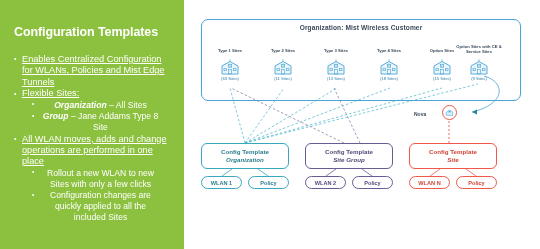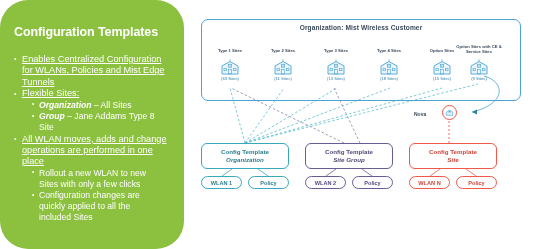--- a/index.html
+++ b/index.html
@@ -9,21 +9,20 @@
     font-family:"Liberation Sans", sans-serif;
     overflow:hidden;
     position:relative;
   }
   
   #green-panel{
     position:absolute;left:0;top:0;width:184px;height:249px;
     background:#8CC03F;
     box-sizing:border-box;
     padding:26px 10px 0 14px;
-    border-radius:28px;
   }
   #panel-title{
     color:#ffffff;
     font-size:12.5px;
     font-weight:bold;
     letter-spacing:-0.1px;
     margin:0 0 14px 0;
     line-height:1.1;
   }
   ul.bul{list-style:none;margin:0;padding:0;}
@@ -40,21 +39,21 @@
     line-height:11.4px;
     padding-left:8px;
   }
   .lvl1 > li::before{
     content:"\2022";
     position:absolute;left:0;top:-0.5px;
     font-size:7px;
     color:#ffffff;
   }
   
-  ul.lvl2{margin:0 12px 0 10px;padding:0;list-style:none;}
+  ul.lvl2{margin:0 12px 0 10px;padding:0;list-style:none;text-align:center;}
   ul.lvl2 > li{
     font-size:8.6px;
     line-height:10.9px;
     padding-left:7px;
     position:relative;
     color:#ffffff;
   }
   ul.lvl2 > li::before{
     content:"\2022";
     position:absolute;left:0;top:-0.5px;

